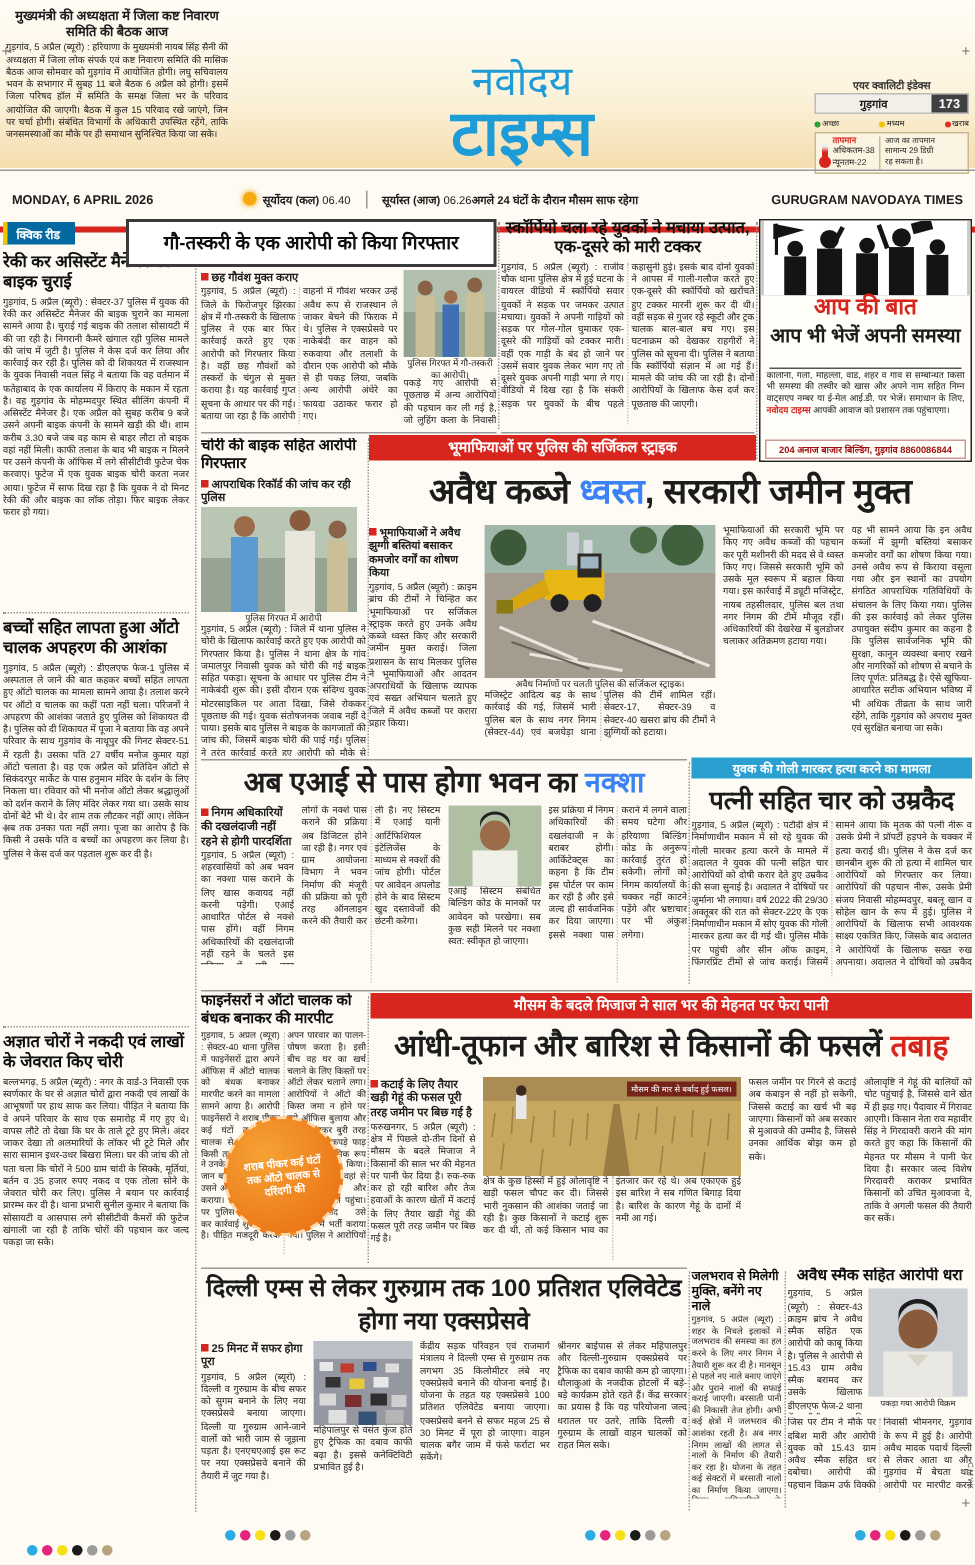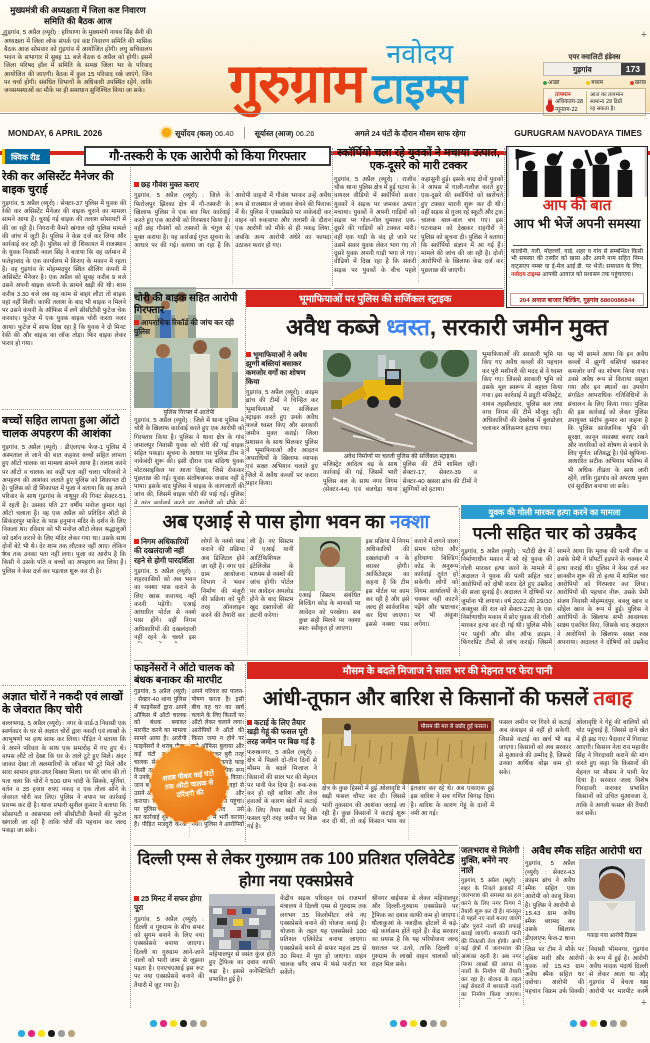--- a/index.html
+++ b/index.html
@@ -30,21 +30,21 @@
   .temps .tl{color:#d8261f;font-weight:bold;}
   .forecast{font-size:5.4px;line-height:1.3;width:38px;}
 
   
   #datebar{position:absolute;left:0;top:113px;width:650px;height:42px;border-top:1px solid #999;
     border-bottom:4px solid #d8261f;display:flex;align-items:center;box-sizing:border-box;}
   #datebar .d{font-size:8.5px;font-weight:bold;margin-left:8px;}
   .sun{width:9px;height:9px;border-radius:50%;background:#f7a90f;box-shadow:0 0 3px 1px #f7c34f;margin:0 4px 0 60px;flex:none;}
   .sr{font-size:7.5px;}
   .dbsep{width:1px;height:12px;background:#999;margin:0 10px;}
-  .wline{font-size:7.5px;font-weight:bold;margin-left:40px;}
+  .wline{font-size:7.5px;font-weight:bold;}
   .pname{font-size:8.5px;font-weight:bold;margin-left:auto;margin-right:8px;}
 
   
   .abs{position:absolute;box-sizing:border-box;}
   .btxt{font-size:6.2px;line-height:1.33;text-align:justify;color:#1d1d1d;overflow:hidden;}
   .cols2{column-count:2;column-gap:5px;column-rule:1px dotted #c7c7c7;}
   .hl{font-weight:bold;color:#0f0f0f;line-height:1.18;}
   .kick{font-size:7.4px;font-weight:bold;line-height:1.25;margin-bottom:2px;}
   .redsq{display:inline-block;width:5px;height:5px;background:#d8261f;margin-right:2px;}
   .banner{color:#fff;font-weight:bold;text-align:center;overflow:hidden;}
@@ -61,23 +61,23 @@
     padding-right:4px;box-sizing:border-box;overflow:hidden;}
   #quickread{background:#0369a1;color:#fff;font-size:8px;font-weight:bold;display:inline-block;
     padding:2px 10px 2px 6px;border-left:3px solid #f2c500;margin-bottom:4px;}
   #sidebar h3{margin:2px 0 3px;font-size:11px;}
   .sb-body{height:206px;margin-bottom:4px;}
   .sb-body2{height:238px;margin-bottom:4px;}
   .sb-body3{height:182px;}
   .sep{border-top:1px dotted #999;margin:4px 0;}
 
   
-  #gau-head{left:84px;top:146px;width:247px;height:20px;border:2px solid #3a3a3a;background:#fff;
+  #gau-head{left:84px;top:146px;width:247px;height:32px;border:2px solid #3a3a3a;background:#fff;
     font-size:12.5px;display:flex;align-items:center;justify-content:center;text-align:center;}
-  #gau-content{left:134px;top:180px;width:197px;height:106px;display:flex;gap:4px;flex-direction:column;}
+  #gau-content{left:134px;top:180px;width:197px;height:106px;display:flex;gap:4px;}
   #gau-content .main{flex:1;height:106px;}
   #gau-side{width:62px;flex:none;display:flex;flex-direction:column;}
 
   
   #scorpio{left:334px;top:146px;width:169px;height:142px;overflow:hidden;}
   #scorpio h2{margin:0 0 3px;font-size:11px;text-align:center;}
   
   #aapki{left:506px;top:146px;width:142px;height:162px;border:1.5px solid #222;background:#fffef8;overflow:hidden;}
   #aapki .crowd{width:100%;height:50px;}
   #aapki .t1{color:#d8261f;font-size:15px;font-weight:bold;text-align:center;line-height:1.05;}
@@ -156,21 +156,20 @@
 <body>
 
 <div id="page">
 
   <div id="masthead">
     <div id="brief">
       <div class="bt">मुख्यमंत्री की अध्यक्षता में जिला कष्ट निवारण समिति की बैठक आज</div>
       <div class="btxt" style="height:74px">गुड़गांव, 5 अप्रैल (ब्यूरो) : हरियाणा के मुख्यमंत्री नायब सिंह सैनी की अध्यक्षता में जिला लोक संपर्क एवं कष्ट निवारण समिति की मासिक बैठक आज सोमवार को गुड़गांव में आयोजित होगी। लघु सचिवालय भवन के सभागार में सुबह 11 बजे बैठक 6 अप्रैल को होगी। इसमें जिला परिषद हॉल में समिति के समक्ष जिला भर के परिवाद आयोजित की जाएगी। बैठक में कुल 15 परिवाद रखे जाएंगे, जिन पर चर्चा होगी। संबंधित विभागों के अधिकारी उपस्थित रहेंगे, ताकि जनसमस्याओं का मौके पर ही समाधान सुनिश्चित किया जा सके।</div>
     </div>
     <div id="logo">
-      <span class="logo-guru">गुरुग्राम</span>
       <span class="logo-right">
         <span class="logo-top">नवोदय</span>
         <span class="logo-bottom">टाइम्स</span>
       </span>
     </div>
     <div id="aqi">
       <div class="aqi-title">एयर क्वालिटी इंडेक्स</div>
       <div class="aqi-row">
         <span class="aqi-city">गुड़गांव</span>
         <span class="aqi-val">173</span>

